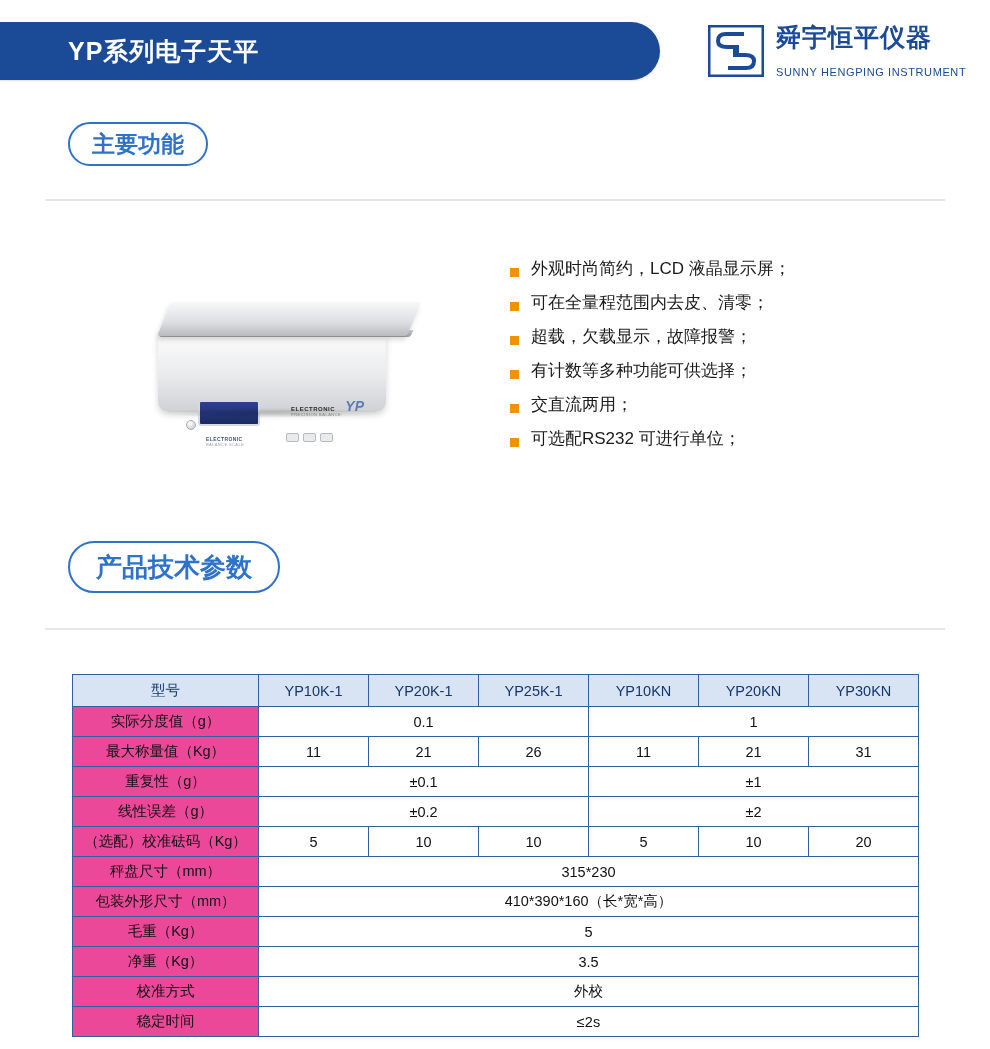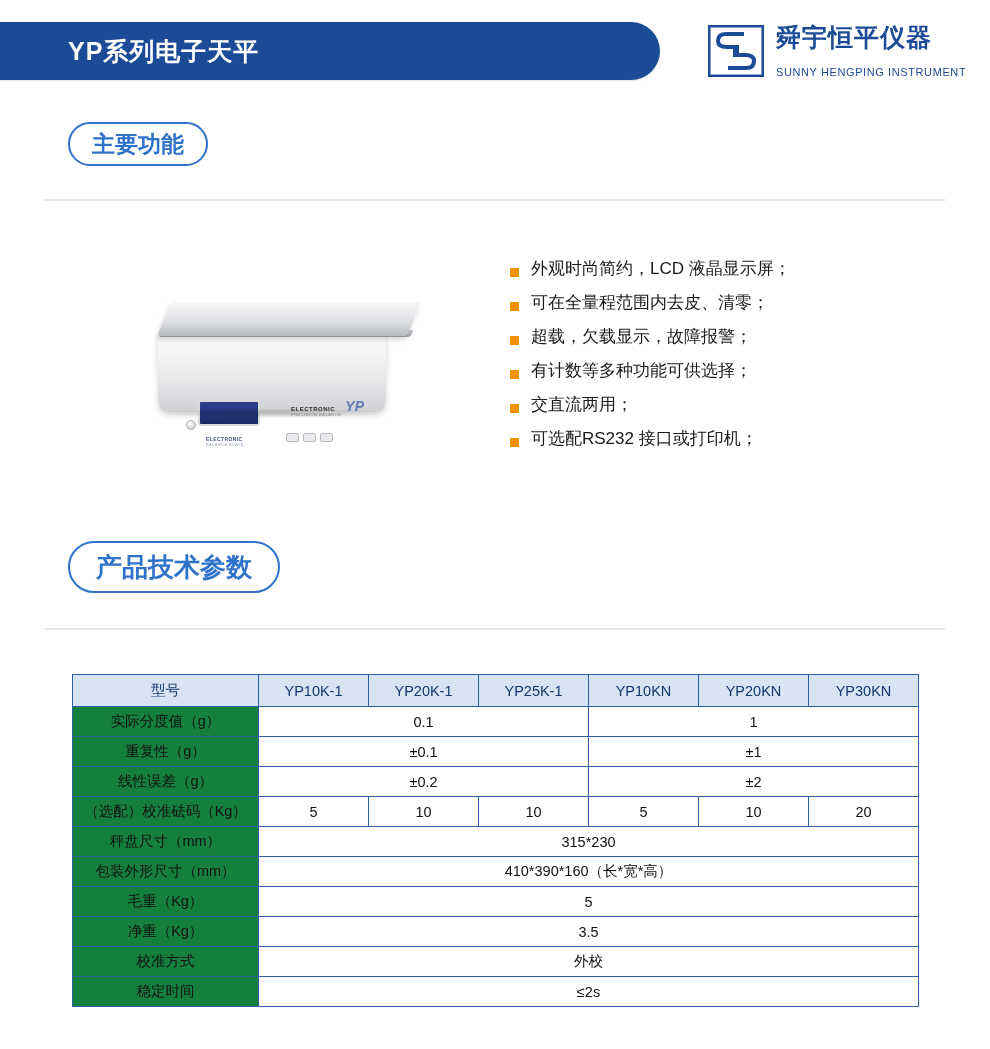--- a/index.html
+++ b/index.html
@@ -224,21 +224,21 @@
     padding: 0 2px;
     color: #111;
   }
   thead th {
     background: #d8e4f3;
     font-weight: normal;
     color: #14376e;
     height: 32px;
   }
   tbody td.label {
-    background: #15803d;
+    background: #ec4899;
     font-weight: normal;
   }
   col.c0 { width: 186px; }
   col.c1, col.c2, col.c3, col.c4, col.c5, col.c6 { width: 110px; }
 </style>
 </head>
 <body>
 
 <div class="page">
 
@@ -306,21 +306,21 @@
     <div class="feature-item">
       <span class="feature-bullet"></span>
       <span class="feature-text">有计数等多种功能可供选择；</span>
     </div>
     <div class="feature-item">
       <span class="feature-bullet"></span>
       <span class="feature-text">交直流两用；</span>
     </div>
     <div class="feature-item">
       <span class="feature-bullet"></span>
-      <span class="feature-text">可选配RS232 接口或打印机；</span>
+      <span class="feature-text">可选配RS232 可进行单位；</span>
     </div>
   </div>
 
   <div class="section-pill" style="left:68px; top:541px; height:52px; border-radius:26px; font-size:26px; padding:0 26px;">
     <span>产品技术参数</span>
   </div>
   <div class="section-rule" style="top:628px;"></div>
 
   <div class="table-wrap">
     <table>
@@ -344,20 +344,29 @@
           <th>YP30KN</th>
         </tr>
       </thead>
       <tbody>
           <tr>
             <td class="label">实际分度值（g）</td>
             <td colspan="3">0.1</td>
             <td colspan="3">1</td>
           </tr>
           <tr>
+            <td class="label">最大称量值（Kg）</td>
+            <td>11</td>
+            <td>21</td>
+            <td>26</td>
+            <td>11</td>
+            <td>21</td>
+            <td>31</td>
+          </tr>
+          <tr>
             <td class="label">重复性（g）</td>
             <td colspan="3">±0.1</td>
             <td colspan="3">±1</td>
           </tr>
           <tr>
             <td class="label">线性误差（g）</td>
             <td colspan="3">±0.2</td>
             <td colspan="3">±2</td>
           </tr>
           <tr>

